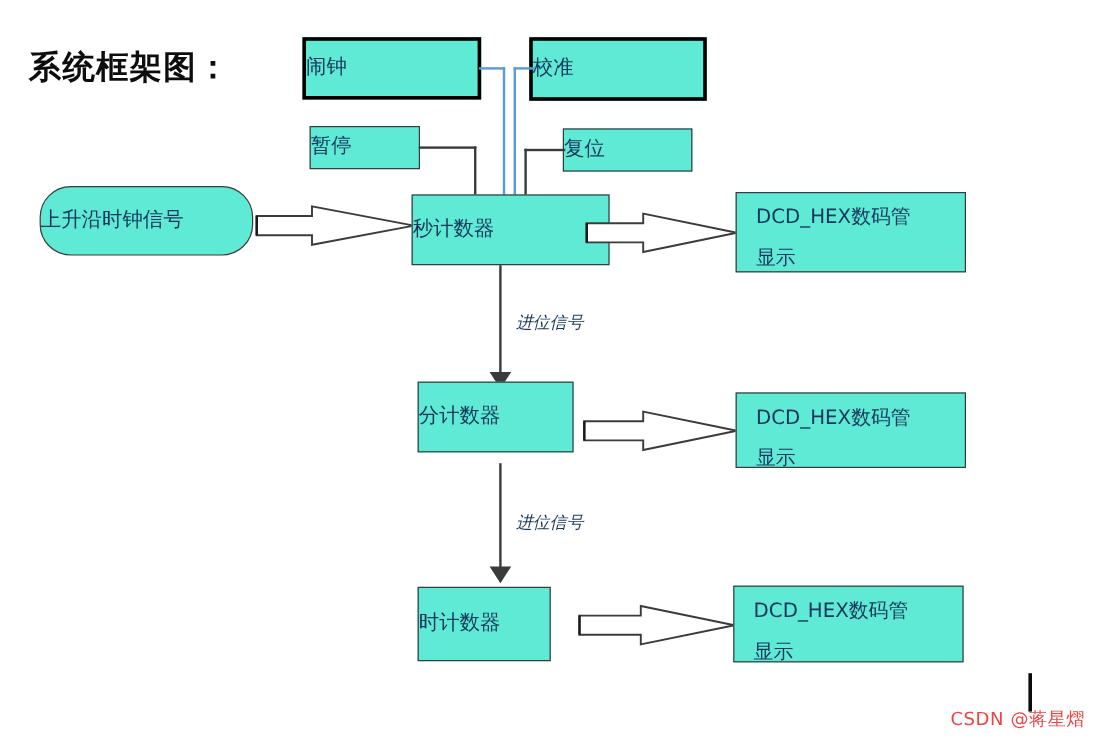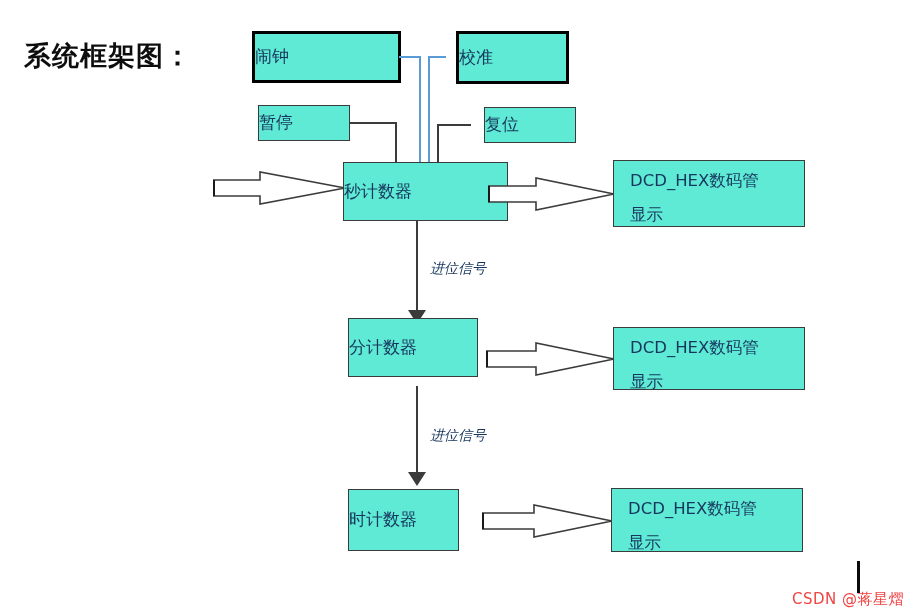--- a/index.html
+++ b/index.html
@@ -106,44 +106,47 @@
 <body>
 
 <div id="canvas">
 
   <div class="title">系统框架图：</div>
 
   <div class="box thick" style="left:252px; top:31px; width:149px; height:52px;">
     <span>闹钟</span>
   </div>
 
-  <div class="box thick" style="left:456px; top:31px; width:113px; height:53px;">
+  <div class="box thick" style="left:441px; top:31px; width:148px; height:53px;">
     <span>校准</span>
   </div>
 
   <div class="edge blue h" style="left:399px; top:56px; width:22px;"></div>
   <div class="edge blue v" style="left:419px; top:56px; height:107px;"></div>
 
   <div class="edge blue h" style="left:428px; top:56px; width:18px;"></div>
   <div class="edge blue v" style="left:428px; top:56px; height:107px;"></div>
 
   <div class="box thin" style="left:258px; top:105px; width:92px; height:36px;">
     <span>暂停</span>
   </div>
 
-  <div class="box thin" style="left:484px; top:107px; width:92px; height:36px;">
+  <div class="box thin" style="left:469px; top:107px; width:108px; height:36px;">
     <span>复位</span>
   </div>
 
   <div class="edge h" style="left:349px; top:122px; width:48px;"></div>
   <div class="edge v" style="left:395px; top:122px; height:42px;"></div>
 
   <div class="edge h" style="left:437px; top:124px; width:34px;"></div>
   <div class="edge v" style="left:437px; top:124px; height:40px;"></div>
 
+  <div class="box rounded" style="left:33px; top:155px; width:178px; height:58px;">
+    <span>上升沿时钟信号</span>
+  </div>
 
   <div class="block-arrow" style="left:213px; top:169px;">
     <svg width="134" height="38" viewBox="0 0 134 38">
       <path d="M0,11 L0,27 L47,27 L47,35 L132,19 L47,3 L47,11 Z" fill="#ffffff" stroke="#3b3b3b" stroke-width="1.6"></path>
       <path d="M0,11 L0,27" stroke="#1a1a1a" stroke-width="4"></path>
     </svg>
   </div>
 
   <div class="box thin" style="left:343px; top:162px; width:165px; height:59px;">
     <span>秒计数器</span>

